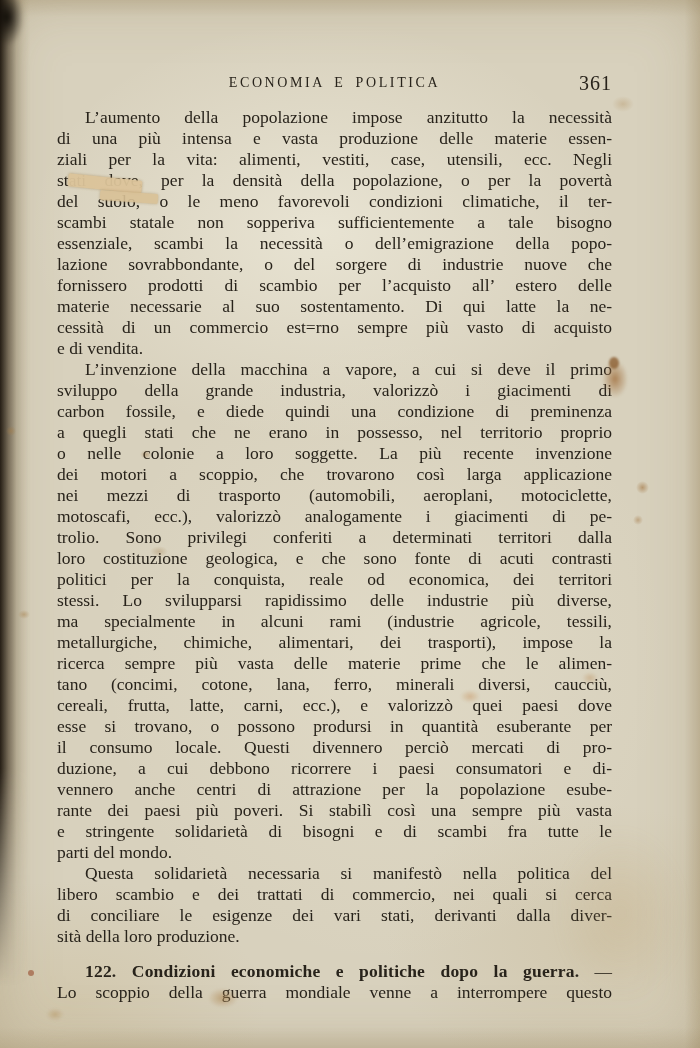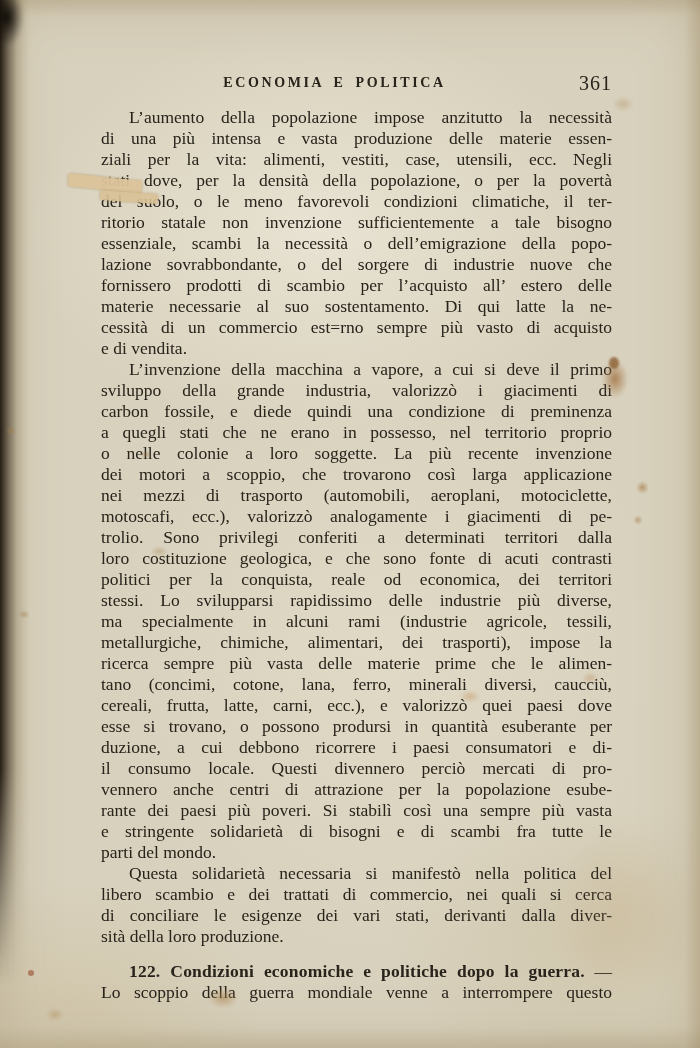--- a/index.html
+++ b/index.html
@@ -35,37 +35,37 @@
     position: absolute; left: -10px; top: -12px; width: 34px; height: 58px;
     background: radial-gradient(closest-side, rgba(10,7,3,0.95), rgba(10,7,3,0) 100%);
     filter: blur(2px);
   }
   .header {
     position: absolute; left: 57px; top: 72px; width: 555px; height: 24px;
     color: var(--ink, #27221b);
   }
   .running-title {
     position: absolute; left: 0; right: 0; top: 3px;
-    text-align: center; font-size: 14px; font-weight: bold;
+    text-align: center; font-size: 14px; font-weight: normal;
     letter-spacing: 2.6px; word-spacing: 4px;
   }
   .page-number {
     position: absolute; right: 0; top: 0;
     font-size: 20px; letter-spacing: 1px; text-align: center;
   }
   .page-body {
     position: absolute; left: 57px; top: 107px; width: 555px;
     color: var(--ink, #27221b);
     font-size: 17.5px; line-height: 21px;
   }
   .paragraph { margin: 0; }
   .paragraph.spaced { margin-top: 14px; }
   .line {
     text-align: justify; text-align-last: justify;
-    height: 21px; overflow: visible; white-space: normal; margin-left: 44px;
+    height: 21px; overflow: visible; white-space: normal;
   }
   .line.indent { padding-left: 28px; }
   .line.last { text-align-last: left; }
   .seg-italic { }
   .seg-bold { font-weight: bold; letter-spacing: 0.2px; }
   .artifact { position: absolute; pointer-events: none; }
 </style>
 </head>
 <body>
 
@@ -76,21 +76,21 @@
     <div class="page-number">361</div>
   </div>
 
   <div class="page-body">
       <div class="paragraph">
         <div class="line indent"><span class="seg-normal">L’aumento della popolazione impose anzitutto la necessità</span></div>
         <div class="line"><span class="seg-normal">di una più intensa e vasta produzione delle materie essen-</span></div>
         <div class="line"><span class="seg-normal">ziali per la vita: alimenti, vestiti, case, utensili, ecc. Negli</span></div>
         <div class="line"><span class="seg-normal">stati dove, per la densità della popolazione, o per la povertà</span></div>
         <div class="line"><span class="seg-normal">del suolo, o le meno favorevoli condizioni climatiche, il ter-</span></div>
-        <div class="line"><span class="seg-normal">ritorio statale non invenzione sufficientemente a tale bisogno</span></div>
+        <div class="line"><span class="seg-normal">scambi statale non sopperiva sufficientemente a tale bisogno</span></div>
         <div class="line"><span class="seg-normal">essenziale, scambi la necessità o dell’emigrazione della popo-</span></div>
         <div class="line"><span class="seg-normal">lazione sovrabbondante, o del sorgere di industrie nuove che</span></div>
         <div class="line"><span class="seg-normal">fornissero prodotti di scambio per l’acquisto all’ estero delle</span></div>
         <div class="line"><span class="seg-normal">materie necessarie al suo sostentamento. Di qui latte la ne-</span></div>
         <div class="line"><span class="seg-normal">cessità di un commercio est=rno sempre più vasto di acquisto</span></div>
         <div class="line last"><span class="seg-normal">e di vendita.</span></div>
       </div>
       <div class="paragraph">
         <div class="line indent"><span class="seg-normal">L’invenzione della macchina a vapore, a cui si deve il primo</span></div>
         <div class="line"><span class="seg-normal">sviluppo della grande industria, valorizzò i giacimenti di</span></div>
@@ -103,22 +103,22 @@
         <div class="line"><span class="seg-normal">trolio. Sono privilegi conferiti a determinati territori dalla</span></div>
         <div class="line"><span class="seg-normal">loro costituzione geologica, e che sono fonte di acuti contrasti</span></div>
         <div class="line"><span class="seg-normal">politici per la conquista, reale od economica, dei territori</span></div>
         <div class="line"><span class="seg-normal">stessi. Lo svilupparsi rapidissimo delle industrie più diverse,</span></div>
         <div class="line"><span class="seg-normal">ma specialmente in alcuni rami (industrie agricole, tessili,</span></div>
         <div class="line"><span class="seg-normal">metallurgiche, chimiche, alimentari, dei trasporti), impose la</span></div>
         <div class="line"><span class="seg-normal">ricerca sempre più vasta delle </span><span class="seg-italic">materie prime</span><span class="seg-normal"> che le alimen-</span></div>
         <div class="line"><span class="seg-normal">tano (concimi, cotone, lana, ferro, minerali diversi, caucciù,</span></div>
         <div class="line"><span class="seg-normal">cereali, frutta, latte, carni, ecc.), e valorizzò quei paesi dove</span></div>
         <div class="line"><span class="seg-normal">esse si trovano, o possono prodursi in quantità esuberante per</span></div>
+        <div class="line"><span class="seg-normal">il consumo locale. Questi divennero perciò </span><span class="seg-italic">mercati di pro-</span></div>
         <div class="line"><span class="seg-italic">duzione,</span><span class="seg-normal"> a cui debbono ricorrere i paesi </span><span class="seg-italic">consumatori</span><span class="seg-normal"> e di-</span></div>
-        <div class="line"><span class="seg-normal">il consumo locale. Questi divennero perciò </span><span class="seg-italic">mercati di pro-</span></div>
         <div class="line"><span class="seg-normal">vennero anche centri di attrazione per la popolazione esube-</span></div>
         <div class="line"><span class="seg-normal">rante dei paesi più poveri. Si stabilì così una sempre più vasta</span></div>
         <div class="line"><span class="seg-normal">e stringente solidarietà di bisogni e di scambi fra tutte le</span></div>
         <div class="line last"><span class="seg-normal">parti del mondo.</span></div>
       </div>
       <div class="paragraph">
         <div class="line indent"><span class="seg-normal">Questa solidarietà necessaria si manifestò nella politica del</span></div>
         <div class="line"><span class="seg-italic">libero scambio</span><span class="seg-normal"> e dei </span><span class="seg-italic">trattati di commercio</span><span class="seg-normal">, nei quali si cerca</span></div>
         <div class="line"><span class="seg-normal">di conciliare le esigenze dei vari stati, derivanti dalla diver-</span></div>
         <div class="line last"><span class="seg-normal">sità della loro produzione.</span></div>

